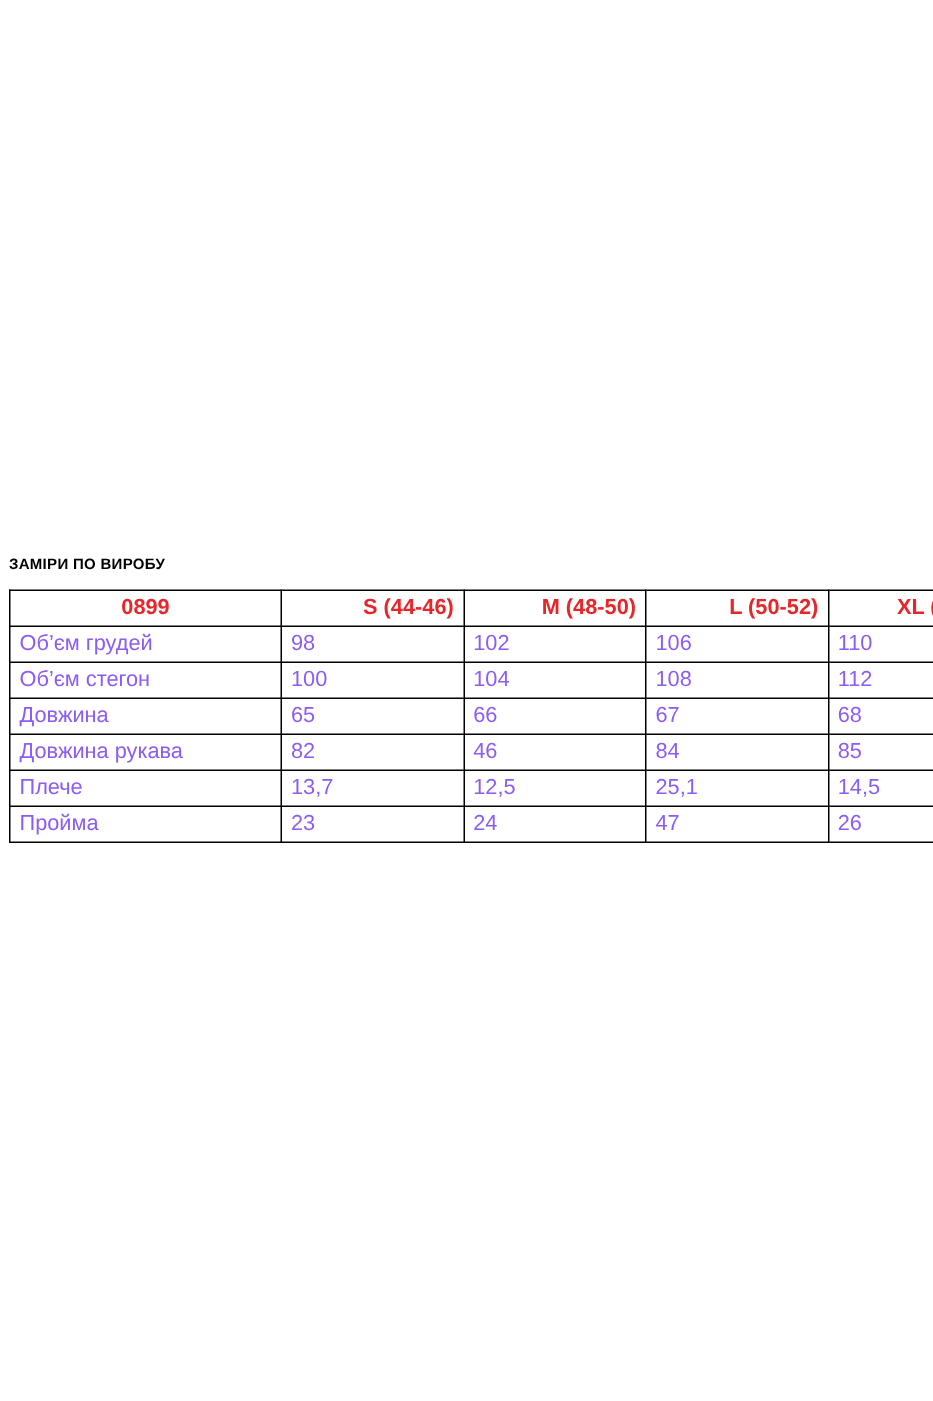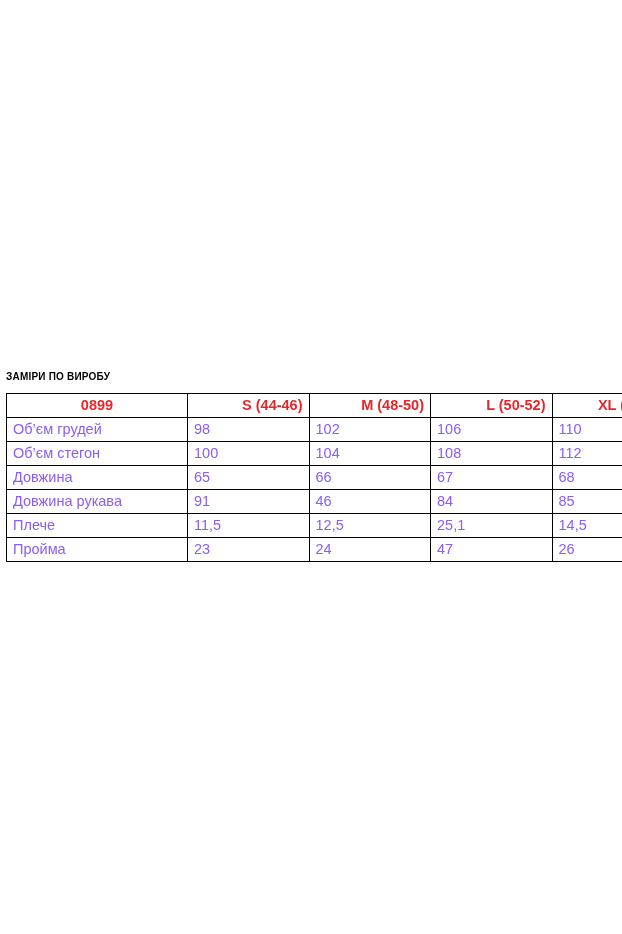--- a/index.html
+++ b/index.html
@@ -107,29 +107,29 @@
         <tr>
           <td class="label-col">Довжина</td>
           <td class="val-col">65</td>
           <td class="val-col">66</td>
           <td class="val-col">67</td>
           <td class="val-col">68</td>
         </tr>
 
         <tr>
           <td class="label-col">Довжина рукава</td>
-          <td class="val-col">91</td>
+          <td class="val-col">82</td>
           <td class="val-col">46</td>
           <td class="val-col">84</td>
           <td class="val-col">85</td>
         </tr>
 
         <tr>
           <td class="label-col">Плече</td>
-          <td class="val-col">11,5</td>
+          <td class="val-col">13,7</td>
           <td class="val-col">12,5</td>
           <td class="val-col">25,1</td>
           <td class="val-col">14,5</td>
         </tr>
 
         <tr>
           <td class="label-col">Пройма</td>
           <td class="val-col">23</td>
           <td class="val-col">24</td>
           <td class="val-col">47</td>

